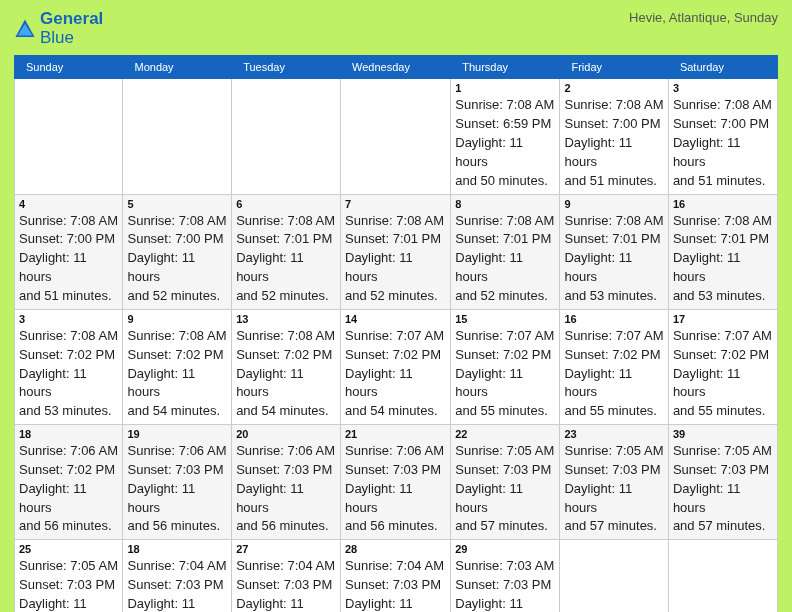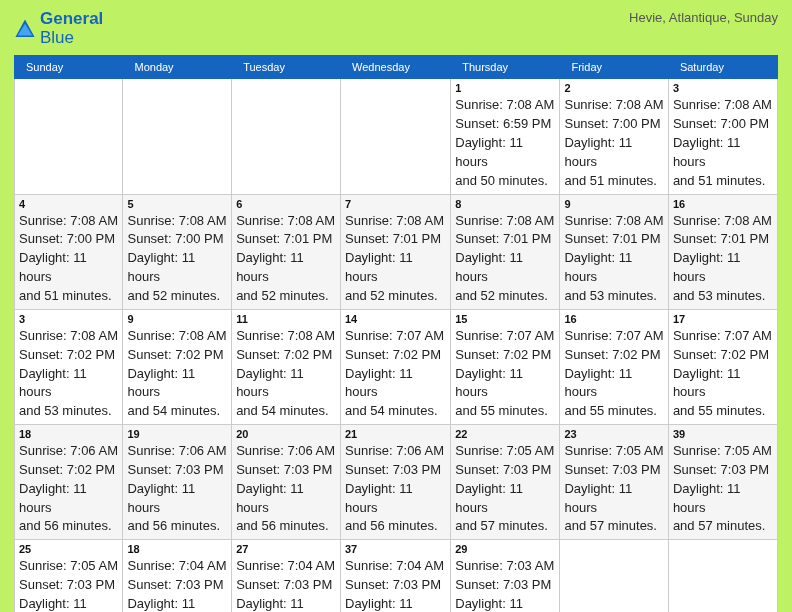--- a/index.html
+++ b/index.html
@@ -169,21 +169,21 @@
         <tr>
           <td>
             <span class="day-num">3</span>
             <div class="day-info">Sunrise: 7:08 AM<br>Sunset: 7:02 PM<br>Daylight: 11 hours<br>and 53 minutes.</div>
           </td>
           <td>
             <span class="day-num">9</span>
             <div class="day-info">Sunrise: 7:08 AM<br>Sunset: 7:02 PM<br>Daylight: 11 hours<br>and 54 minutes.</div>
           </td>
           <td>
-            <span class="day-num">11</span>
+            <span class="day-num">13</span>
             <div class="day-info">Sunrise: 7:08 AM<br>Sunset: 7:02 PM<br>Daylight: 11 hours<br>and 54 minutes.</div>
           </td>
           <td>
             <span class="day-num">14</span>
             <div class="day-info">Sunrise: 7:07 AM<br>Sunset: 7:02 PM<br>Daylight: 11 hours<br>and 54 minutes.</div>
           </td>
           <td>
             <span class="day-num">15</span>
             <div class="day-info">Sunrise: 7:07 AM<br>Sunset: 7:02 PM<br>Daylight: 11 hours<br>and 55 minutes.</div>
           </td>
@@ -233,21 +233,21 @@
           </td>
           <td>
             <span class="day-num">18</span>
             <div class="day-info">Sunrise: 7:04 AM<br>Sunset: 7:03 PM<br>Daylight: 11 hours<br>and 58 minutes.</div>
           </td>
           <td>
             <span class="day-num">27</span>
             <div class="day-info">Sunrise: 7:04 AM<br>Sunset: 7:03 PM<br>Daylight: 11 hours<br>and 58 minutes.</div>
           </td>
           <td>
-            <span class="day-num">37</span>
+            <span class="day-num">28</span>
             <div class="day-info">Sunrise: 7:04 AM<br>Sunset: 7:03 PM<br>Daylight: 11 hours<br>and 59 minutes.</div>
           </td>
           <td>
             <span class="day-num">29</span>
             <div class="day-info">Sunrise: 7:03 AM<br>Sunset: 7:03 PM<br>Daylight: 11 hours<br>and 59 minutes.</div>
           </td>
           <td class="empty-cell"></td>
           <td class="empty-cell"></td>
         </tr>
       </tbody>

